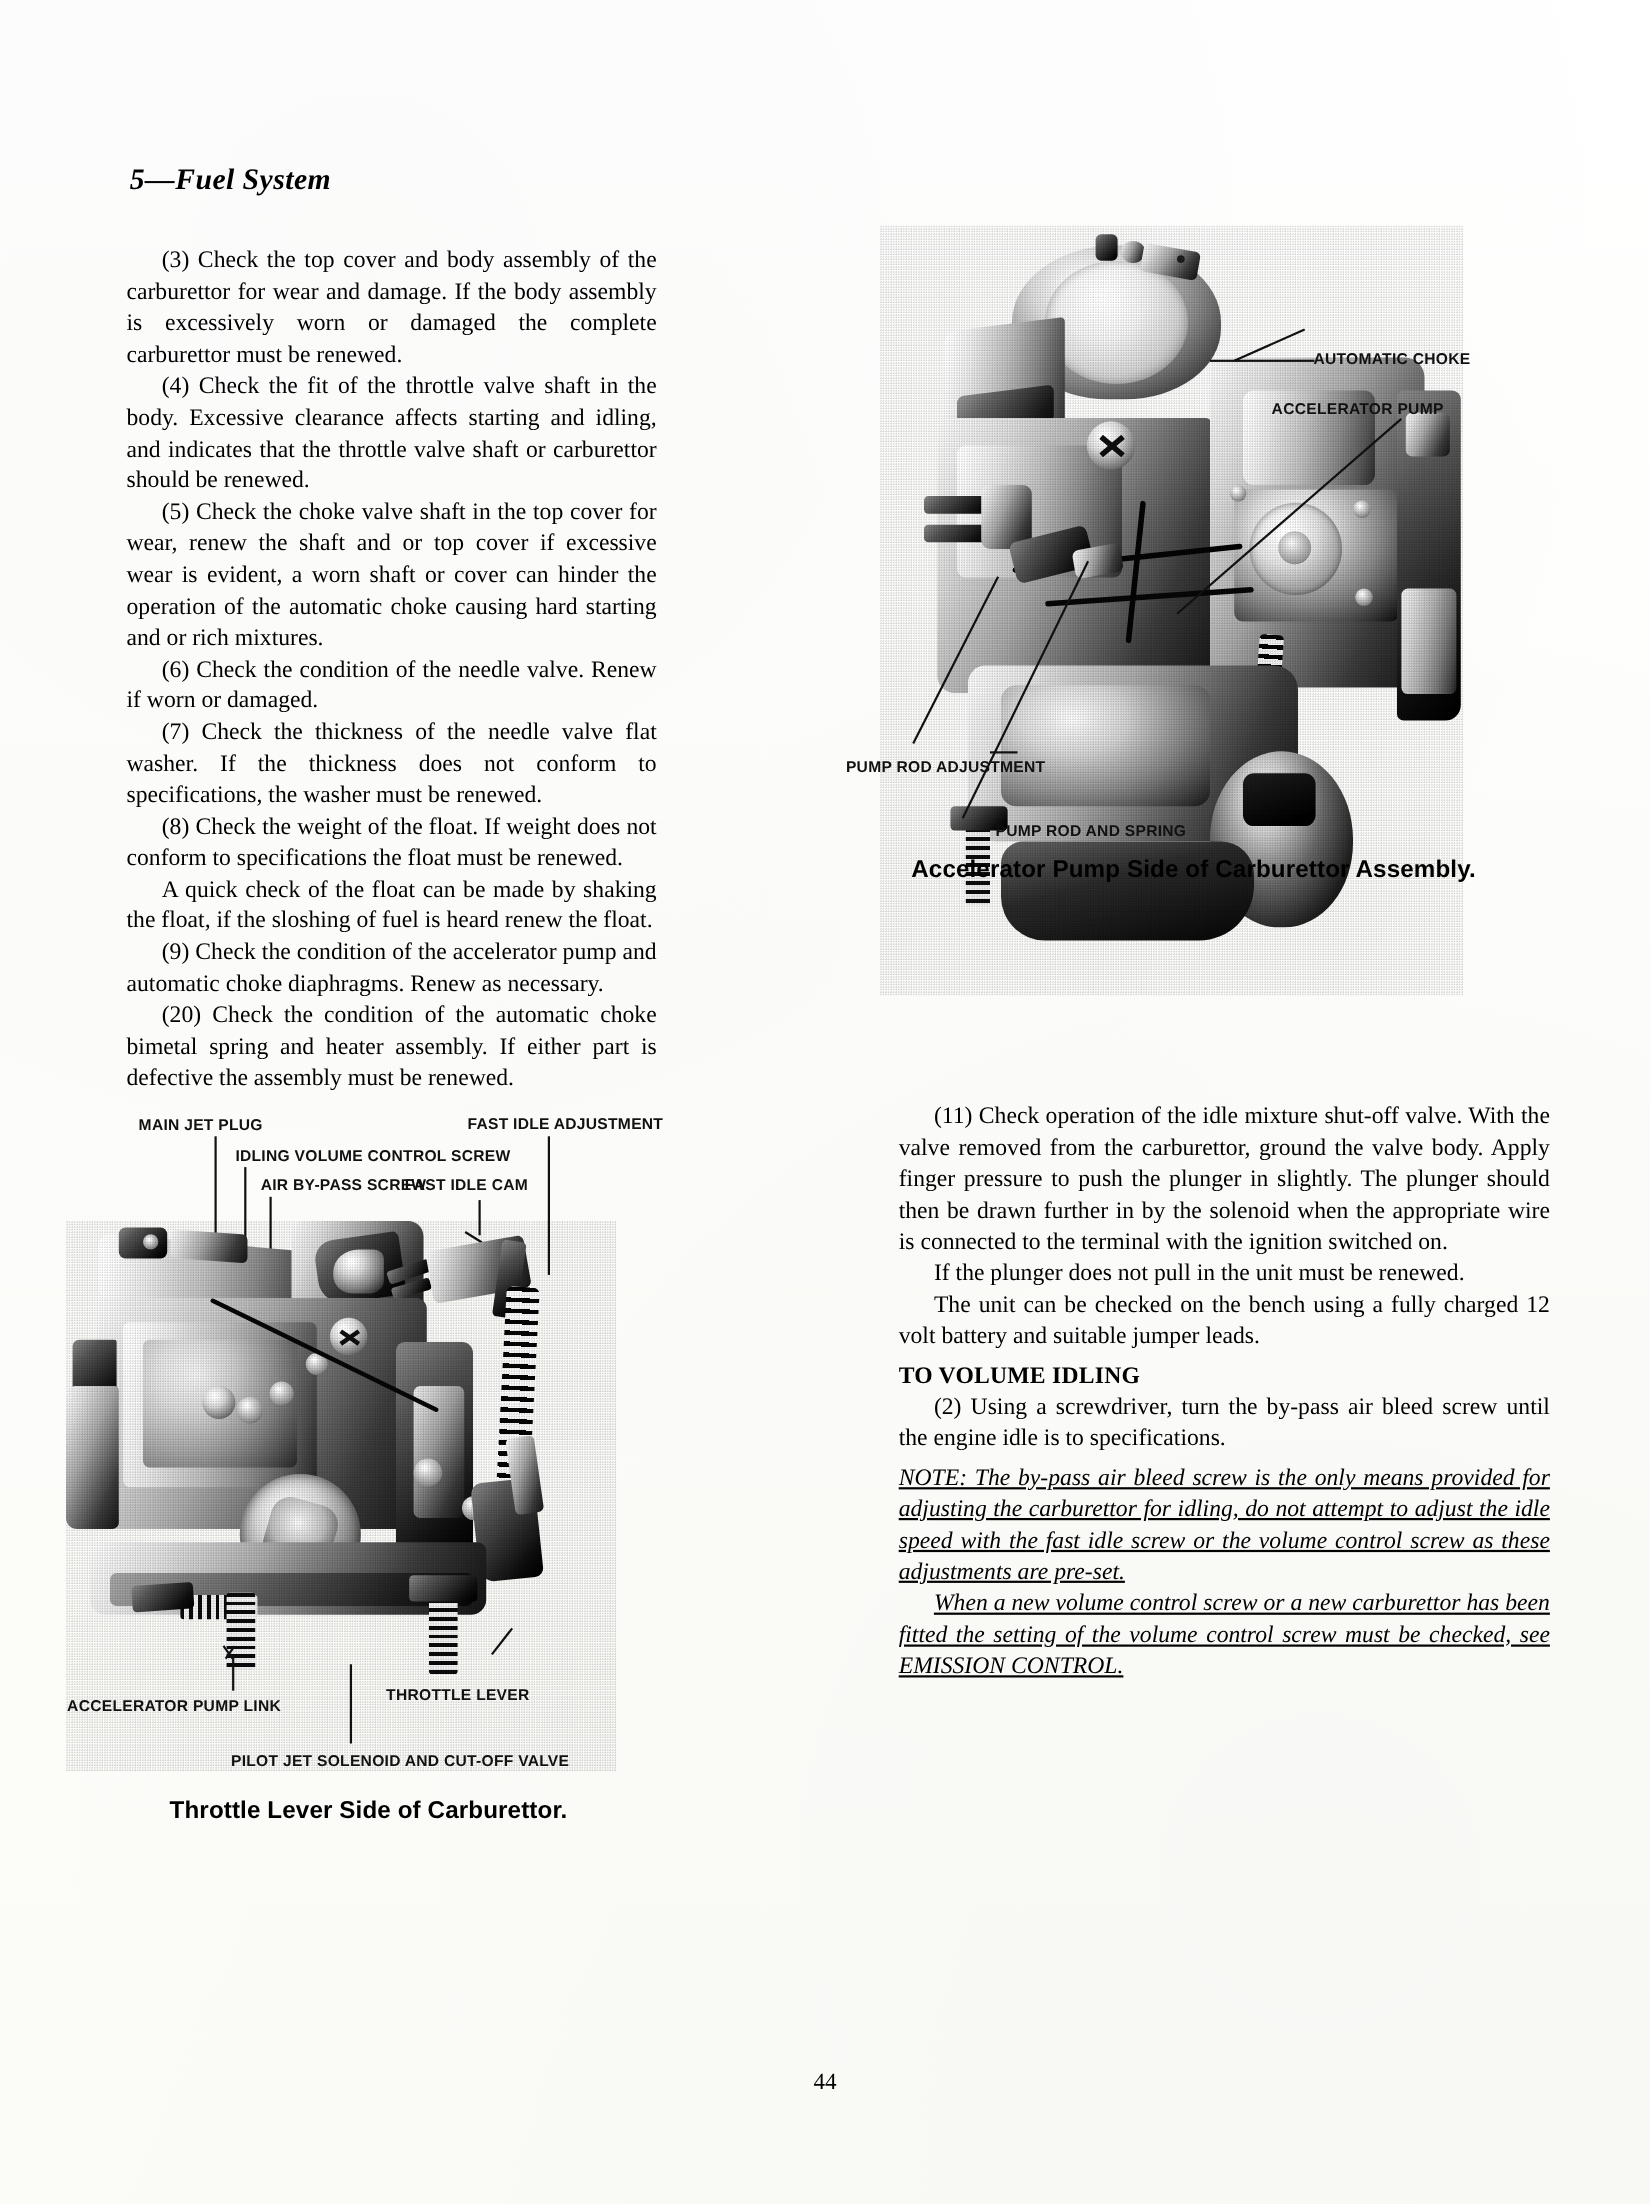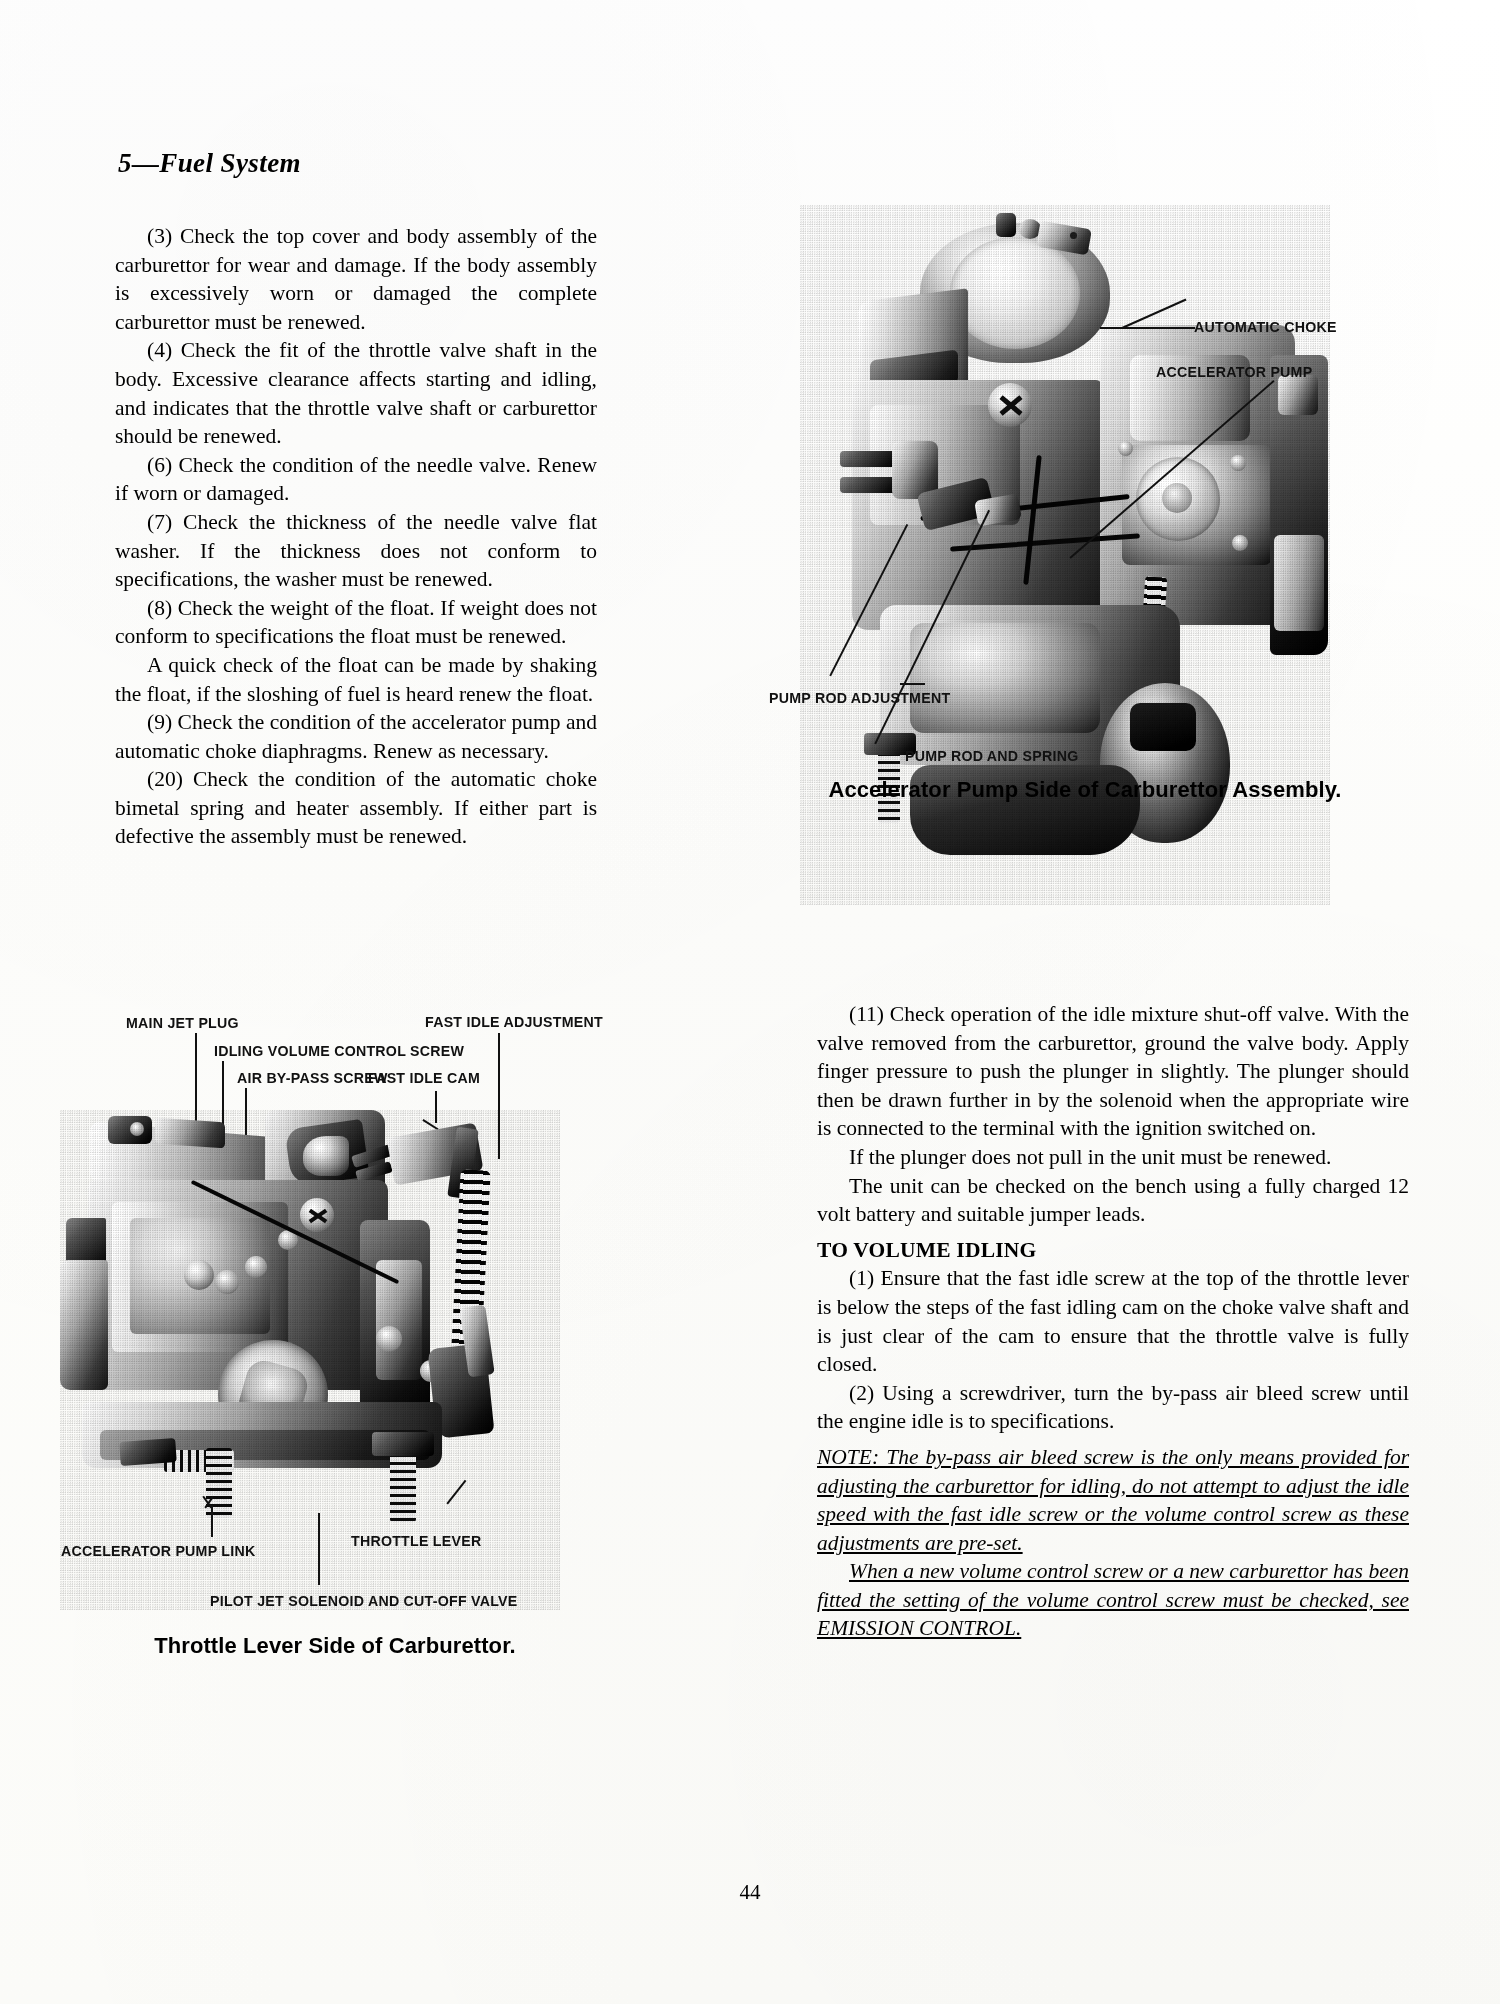--- a/index.html
+++ b/index.html
@@ -142,35 +142,35 @@
 <body>
 
 <div class="page">
   <div class="paper-grain"></div>
 
   <div class="running-head">5—Fuel System</div>
 
   <div class="col-left">
     <p class="body">(3) Check the top cover and body assembly of the carburettor for wear and damage. If the body assembly is excessively worn or damaged the complete carburettor must be renewed.</p>
     <p class="body">(4) Check the fit of the throttle valve shaft in the body. Excessive clearance affects starting and idling, and indicates that the throttle valve shaft or carburettor should be renewed.</p>
+    <p class="body">(5) Check the choke valve shaft in the top cover for wear, renew the shaft and or top cover if excessive wear is evident, a worn shaft or cover can hinder the operation of the automatic choke causing hard starting and or rich mixtures.</p>
     <p class="body">(6) Check the condition of the needle valve. Renew if worn or damaged.</p>
     <p class="body">(7) Check the thickness of the needle valve flat washer. If the thickness does not conform to specifications, the washer must be renewed.</p>
     <p class="body">(8) Check the weight of the float. If weight does not conform to specifications the float must be renewed.</p>
     <p class="body">A quick check of the float can be made by shaking the float, if the sloshing of fuel is heard renew the float.</p>
     <p class="body">(9) Check the condition of the accelerator pump and automatic choke diaphragms. Renew as necessary.</p>
     <p class="body">(20) Check the condition of the automatic choke bimetal spring and heater assembly. If either part is defective the assembly must be renewed.</p>
   </div>
 
   <div class="col-right">
     <p class="body">(11) Check operation of the idle mixture shut-off valve. With the valve removed from the carburettor, ground the valve body. Apply finger pressure to push the plunger in slightly. The plunger should then be drawn further in by the solenoid when the appropriate wire is connected to the terminal with the ignition switched on.</p>
     <p class="body">If the plunger does not pull in the unit must be renewed.</p>
     <p class="body">The unit can be checked on the bench using a fully charged 12 volt battery and suitable jumper leads.</p>
     <div class="gap"></div>
     <h3 class="sub">TO VOLUME IDLING</h3>
-    <p class="body">(1) Ensure that the fast idle screw at the top of the throttle lever is below the steps of the fast idling cam on the choke valve shaft and is just clear of the cam to ensure that the throttle valve is fully closed.</p>
     <p class="body">(2) Using a screwdriver, turn the by-pass air bleed screw until the engine idle is to specifications.</p>
     <div class="gap"></div>
     <p class="note">NOTE: The by-pass air bleed screw is the only means provided for adjusting the carburettor for idling, do not attempt to adjust the idle speed with the fast idle screw or the volume control screw as these adjustments are pre-set.</p>
     <p class="note ind">When a new volume control screw or a new carburettor has been fitted the setting of the volume control screw must be checked, see EMISSION CONTROL.</p>
   </div>
 
   <div class="fig" style="left:770px;top:205px;width:630px;height:790px;">
 
     <div class="photo" style="left:30px;top:0px;width:530px;height:700px;">
 

